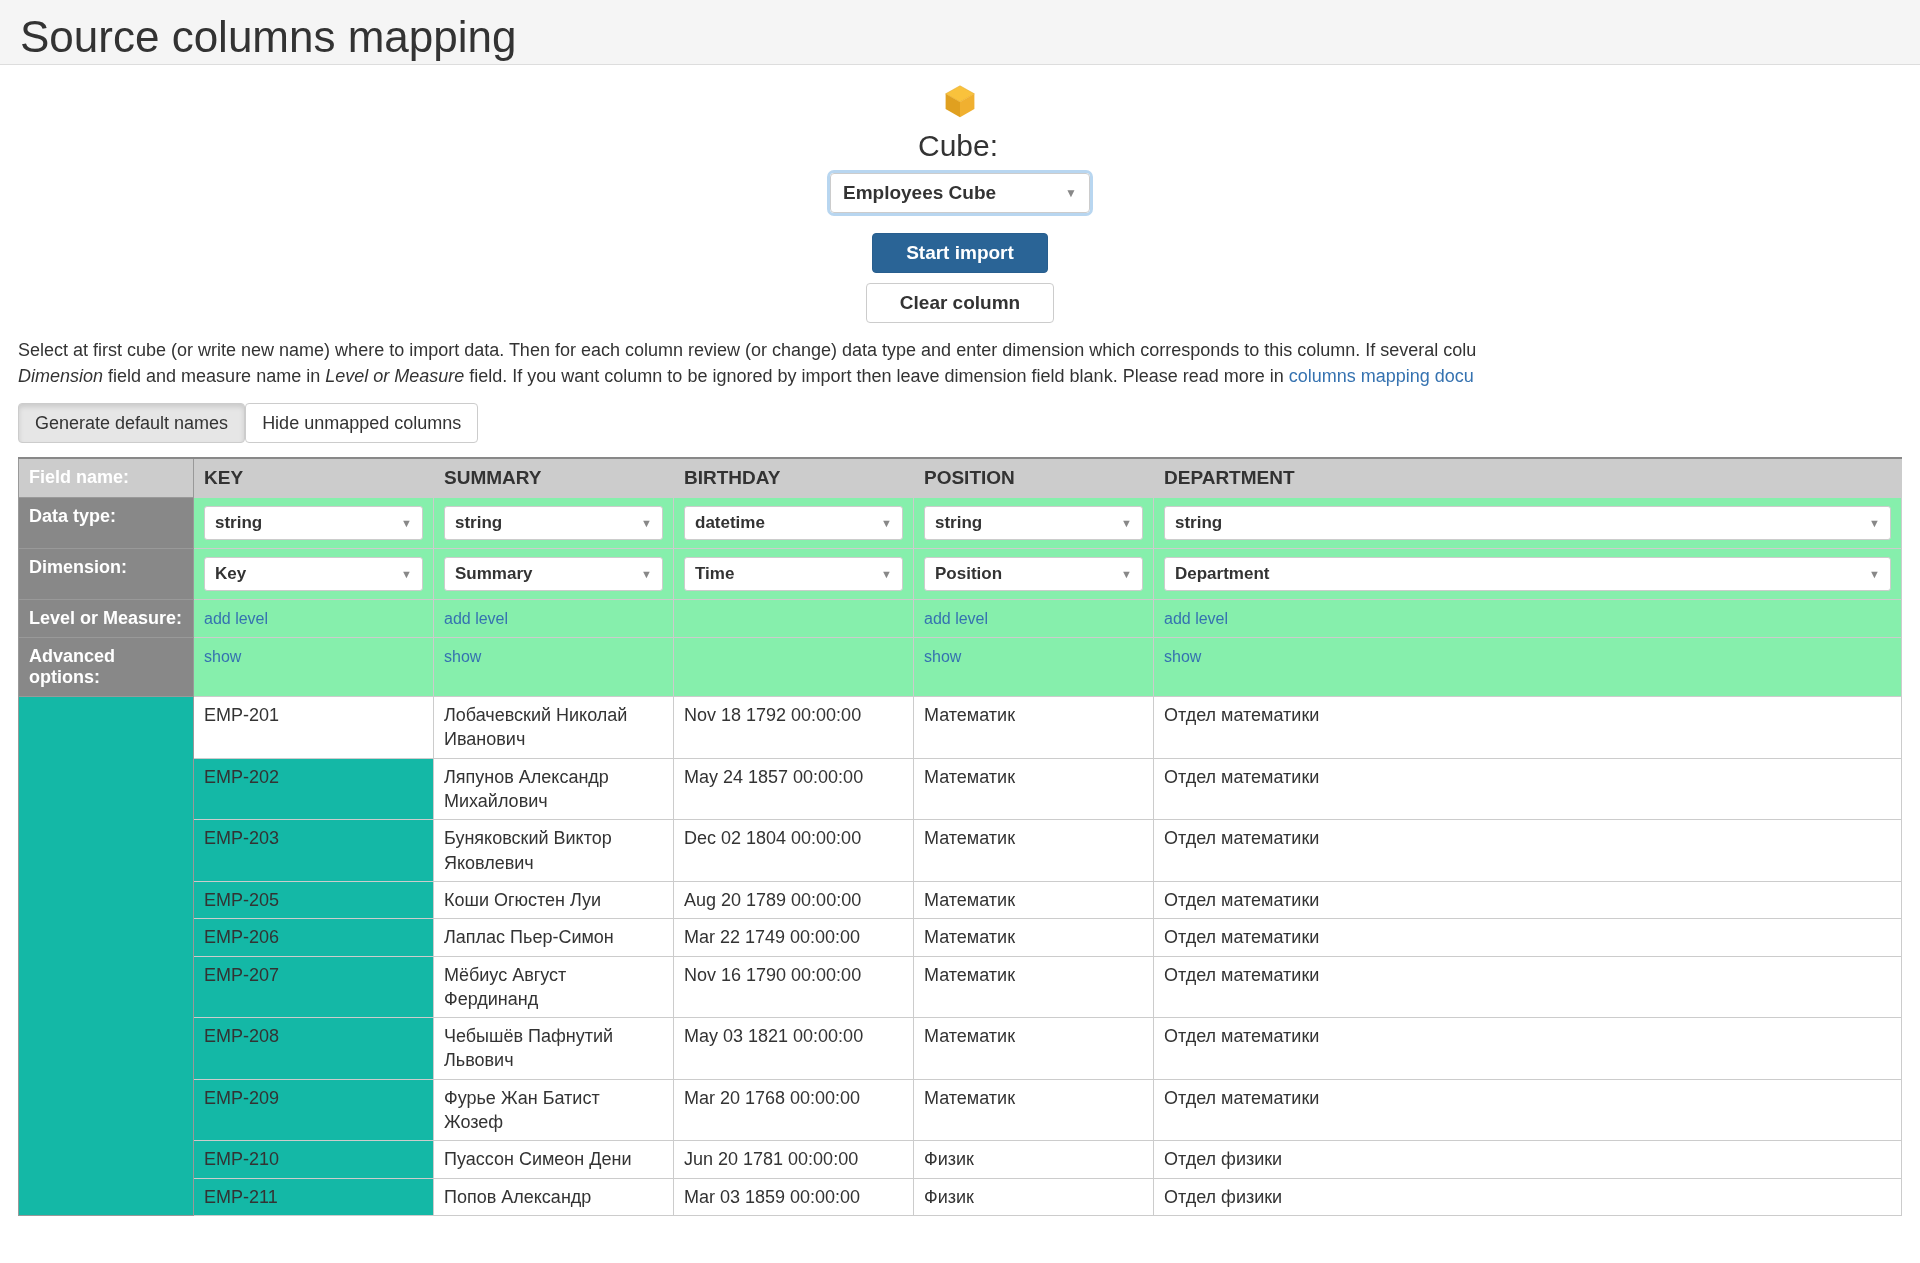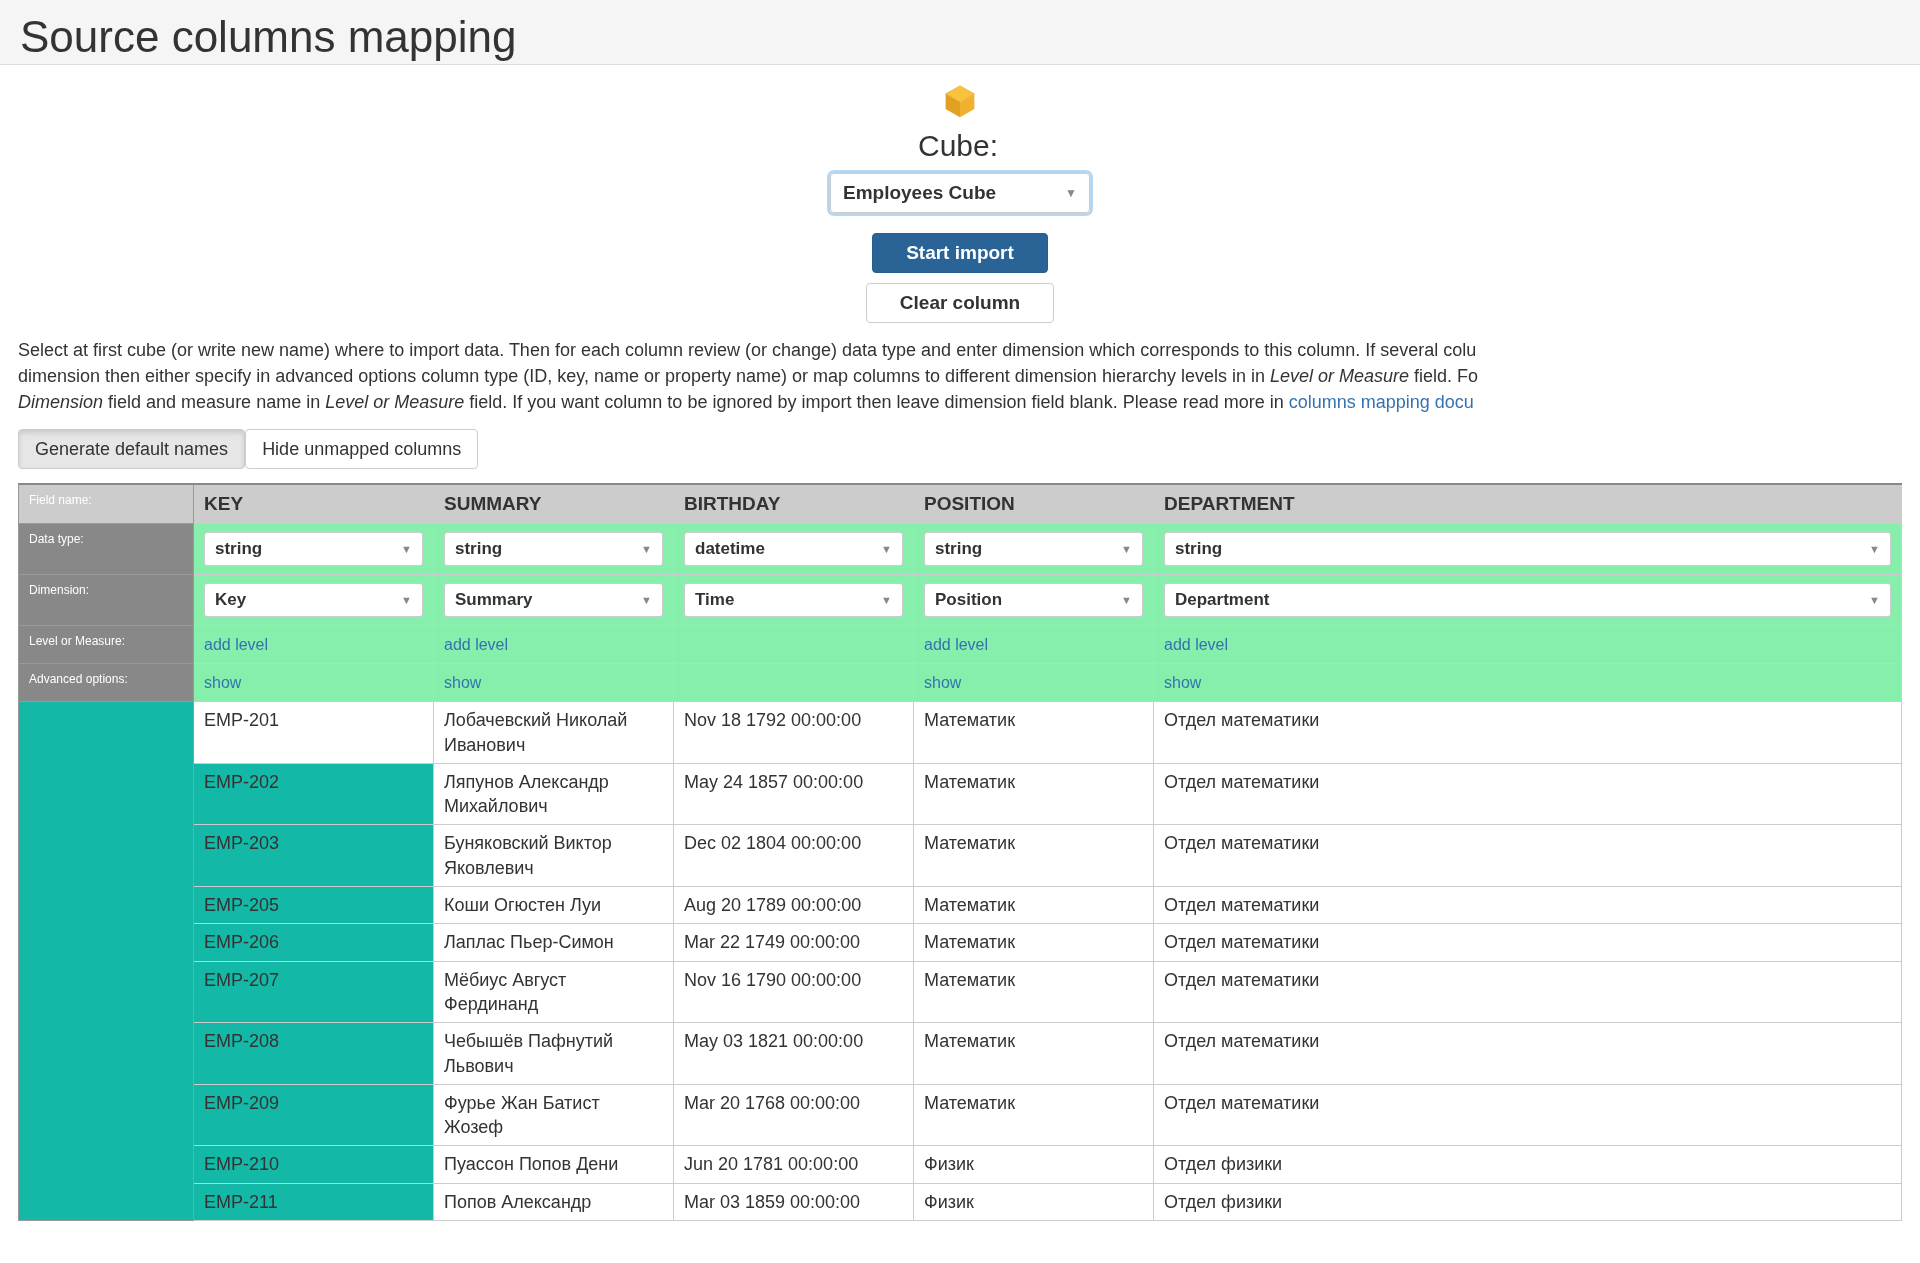--- a/index.html
+++ b/index.html
@@ -121,22 +121,22 @@
 .mapping-table td, .mapping-table th {
   border: 1px solid #ccc;
   padding: 8px 10px;
   vertical-align: top;
   text-align: left;
 }
 .mapping-table col.label-col { width: 175px; }
 .mapping-table .label-cell {
   background: #888;
   color: #fff;
-  font-weight: 400;
-  font-size: 12px;
+  font-weight: 700;
+  font-size: 18px;
   border-color: #999;
 }
 .mapping-table .header-row td { background: #ccc; }
 .mapping-table .field-name {
   font-weight: 700;
   font-size: 19px;
   color: #333;
 }
 .mapping-table .gray-row td:not(.label-cell) { background: #86efac; }
 .select-box {
@@ -188,21 +188,20 @@
       <span>Employees Cube</span>
       <span class="caret">▼</span>
     </div>
     <div class="spacer"></div>
     <button class="btn btn-primary">Start import</button>
     <button class="btn">Clear column</button>
   </div>
 
   <div class="help-text">
     <div><span>Select at first cube (or write new name) where to import data. Then for each column review (or change) data type and enter dimension which corresponds to this column. If several colu</span></div>
-    <div><span>dimension then either specify in advanced options column type (ID, key, name or property name) or map columns to different dimension hierarchy levels in in </span><span class="italic">Level or Measure</span><span> field. Fo</span></div>
     <div><span class="italic">Dimension</span><span> field and measure name in </span><span class="italic">Level or Measure</span><span> field. If you want column to be ignored by import then leave dimension field blank. Please read more in </span><a href="#">columns mapping docu</a></div>
   </div>
 
   <div class="button-row">
     <button class="btn-default active">Generate default names</button>
     <button class="btn-default">Hide unmapped columns</button>
   </div>
 
   <table class="mapping-table">
     <colgroup>
@@ -356,21 +355,21 @@
         </tr>
         <tr class="data-row">
           <td>EMP-209</td>
           <td>Фурье Жан Батист Жозеф</td>
           <td>Mar 20 1768 00:00:00</td>
           <td>Математик</td>
           <td>Отдел математики</td>
         </tr>
         <tr class="data-row">
           <td>EMP-210</td>
-          <td>Пуассон Попов Дени</td>
+          <td>Пуассон Симеон Дени</td>
           <td>Jun 20 1781 00:00:00</td>
           <td>Физик</td>
           <td>Отдел физики</td>
         </tr>
         <tr class="data-row">
           <td>EMP-211</td>
           <td>Попов Александр</td>
           <td>Mar 03 1859 00:00:00</td>
           <td>Физик</td>
           <td>Отдел физики</td>

